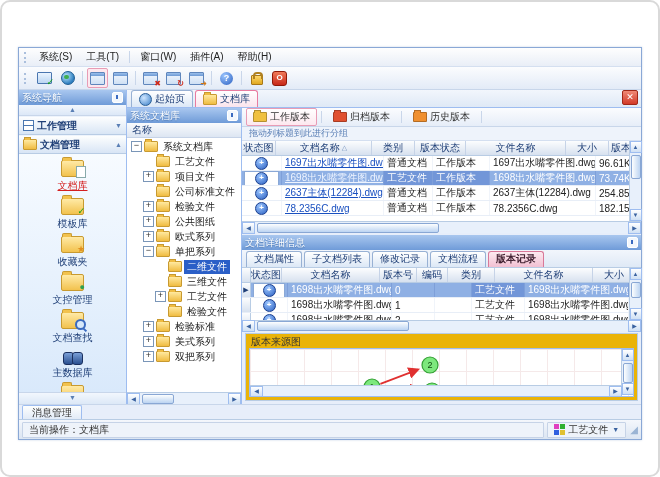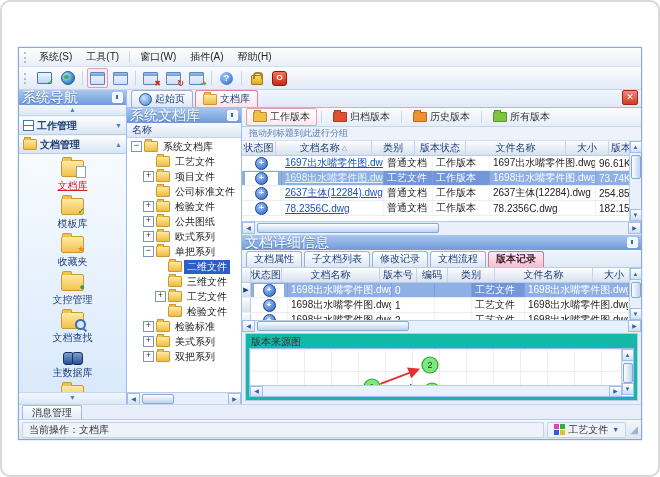--- a/index.html
+++ b/index.html
@@ -26,21 +26,21 @@
   .b-close::after{content:"✖";color:#d02818}
   .b-ref::after{content:"↻";color:#d02818}
   .b-exp::after{content:"➜";color:#d07818}
   .ic-help{width:13px;height:13px;border-radius:50%;background:radial-gradient(circle at 35% 30%,#9cc6ff,#2a5fc0);color:#fff;font-size:9px;font-weight:bold;text-align:center;line-height:13px}
   .ic-lock{width:10px;height:8px;background:linear-gradient(#ffd86a,#e0a820);border:1px solid #a87818;border-radius:1px;margin-top:4px}
   .ic-lock::before{content:"";position:absolute;left:1px;top:-4px;width:6px;height:5px;border:2px solid #b08020;border-bottom:none;border-radius:4px 4px 0 0}
   .ic-power{width:13px;height:13px;border-radius:3px;background:linear-gradient(#f07a5a,#c82818);border:1px solid #901808;color:#fff;font-size:8px;font-weight:bold;text-align:center;line-height:12px}
   
   .content{flex:1;display:flex;min-height:0}
   .sidebar{width:107px;display:flex;flex-direction:column;border-right:1px solid #9ebdf0;background:#dce9f9}
-  .pane-header{height:15px;flex:none;background:linear-gradient(#a9c7ef,#6f9bd8);color:#fff;display:flex;align-items:center;padding:0 3px;font-size:14px;text-shadow:0 1px 1px #4a76b0}
+  .pane-header{height:15px;flex:none;background:linear-gradient(#a9c7ef,#6f9bd8);color:#fff;display:flex;align-items:center;padding:0 3px;font-size:10px;text-shadow:0 1px 1px #4a76b0}
   .pin{margin-left:auto;width:9px;height:9px;background:#f2f7fd;border:1px solid #fff;border-radius:2px;position:relative}
   .pin::after{content:"";position:absolute;left:3px;top:2px;width:2px;height:4px;background:#3a6ac0}
   .collapse-strip{height:10px;flex:none;background:linear-gradient(#f2f7fd,#dce8f7);border-bottom:1px solid #c8d6ea;text-align:center;font-size:7px;color:#5a7fb5;line-height:9px}
   .group-header{height:17px;flex:none;display:flex;align-items:center;padding:0 4px;background:linear-gradient(#fdfefe,#d8e5f5);border-bottom:1px solid #b8cce4;border-top:1px solid #eef4fc;color:#1f3f77;gap:3px;font-size:10px;font-weight:bold}
   .group-header .chev{margin-left:auto;font-size:7px;color:#5a7fb5;font-weight:normal}
   .ic-grid{width:9px;height:9px;border:1px solid #4a76b0;background:linear-gradient(#fff 45%,#4a76b0 45%,#4a76b0 55%,#fff 55%),linear-gradient(90deg,#fff 45%,#4a76b0 45%,#4a76b0 55%,#fff 55%);background-color:#dce9f9}
   .nav-items{flex:1;background:linear-gradient(#f7fbff,#d9e9fb);display:flex;flex-direction:column;align-items:center;padding-top:3px;overflow:hidden}
   .nav-item{display:flex;flex-direction:column;align-items:center;width:100%;padding:3px 0 2px}
   .nav-item .label{font-size:10px;color:#1f3f77;margin-top:2px}
   .nav-item.selected .label{color:#d42020;text-decoration:underline}
@@ -105,21 +105,21 @@
   .docicon{width:11px;height:11px;border-radius:50%;background:radial-gradient(circle at 35% 30%,#9cc6ff,#2a5fc0);border:1px solid #1a3f90;color:#fff;font-size:8px;line-height:10px;text-align:center;font-weight:bold}
   .iconbox{width:16px;justify-content:center}
   .grid-row.cur .iconbox{background:#fff;outline:1px solid #8aa8d6}
   .vscroll{width:11px;flex:none;background:#e8f0fb;border-left:1px solid #b8cce4;display:flex;flex-direction:column;align-items:center}
   .vthumb{width:8px;background:linear-gradient(90deg,#fdfefe,#bcd4f2);border:1px solid #89a7d4;border-radius:2px;flex:none}
   .selcell{width:8px;flex:none;background:linear-gradient(#fcfdfe,#d7e1ef);border-right:1px solid #b8cce4;color:#1f3f77;font-size:7px;display:flex;align-items:center;justify-content:center}
   
   .dtabs{height:17px;flex:none;display:flex;align-items:flex-end;background:linear-gradient(#f2f6fc,#dfe9f6);padding-left:4px;border-bottom:1px solid #b8cce4}
   .dtab{padding:1px 7px;height:13px;line-height:12px;font-size:10px;border:1px solid #98b1d4;border-bottom:none;border-radius:3px 3px 0 0;margin-right:2px;background:linear-gradient(#fff,#dce8f6);color:#1f3f77}
   .dtab.active{background:linear-gradient(#fdeaf0,#f2c0d2);border-color:#d87898;color:#402030;font-weight:bold}
-  .graph-wrap{flex:1;margin:2px 3px 3px;border:1px solid #b8cce4;background:#14b8a6;display:flex;flex-direction:column;min-height:0}
+  .graph-wrap{flex:1;margin:2px 3px 3px;border:1px solid #b8cce4;background:#eab308;display:flex;flex-direction:column;min-height:0}
   .graph-label{height:13px;flex:none;font-size:10px;color:#333;padding:1px 0 0 5px}
   .graph-area{flex:1;margin:0 3px 3px;border:1px solid #9ebdf0;background:#fff;position:relative;overflow:hidden;
     background-image:linear-gradient(#f5e9e9 1px,transparent 1px),linear-gradient(90deg,#f5e9e9 1px,transparent 1px);
     background-size:27px 22px}
   .graph-area svg{position:absolute;left:0;top:0}
   .gvscroll{position:absolute;right:0;top:0;bottom:10px;width:11px;background:#e8f0fb;border-left:1px solid #b8cce4;display:flex;flex-direction:column;align-items:center}
   .ghscroll{position:absolute;left:0;right:11px;bottom:0;height:10px;background:#e8f0fb;border-top:1px solid #b8cce4;display:flex;align-items:center}
   
   .msgtab-row{height:14px;flex:none;background:#e7eefa;display:flex;align-items:flex-end;padding-left:3px;border-top:1px solid #c8d6ea}
   .msgtab{height:13px;padding:0 9px;background:linear-gradient(#fdfefe,#e2ebf7);border:1px solid #9ebdf0;border-bottom:none;font-size:10px;color:#333;border-radius:2px 2px 0 0;line-height:13px}
@@ -363,24 +363,20 @@
               <span class="vbtn">
                 <span class="vficon vf1"></span>
                 <span>归档版本</span>
               </span>
               <span class="vsep"></span>
               <span class="vbtn">
                 <span class="vficon vf2"></span>
                 <span>历史版本</span>
               </span>
               <span class="vsep"></span>
-              <span class="vbtn">
-                <span class="vficon vf3"></span>
-                <span>所有版本</span>
-              </span>
             </div>
           <div class="group-hint">拖动列标题到此进行分组</div>
 
           <div class="gridwrap" style="height:80px">
             <div class="grid" id="doc-grid">
                 <div class="grid-head">
                   <span class="hcell" style="width: 33px;">
                     <span>状态图</span>
                   </span>
                   <span class="hcell" style="width: 95px;">

